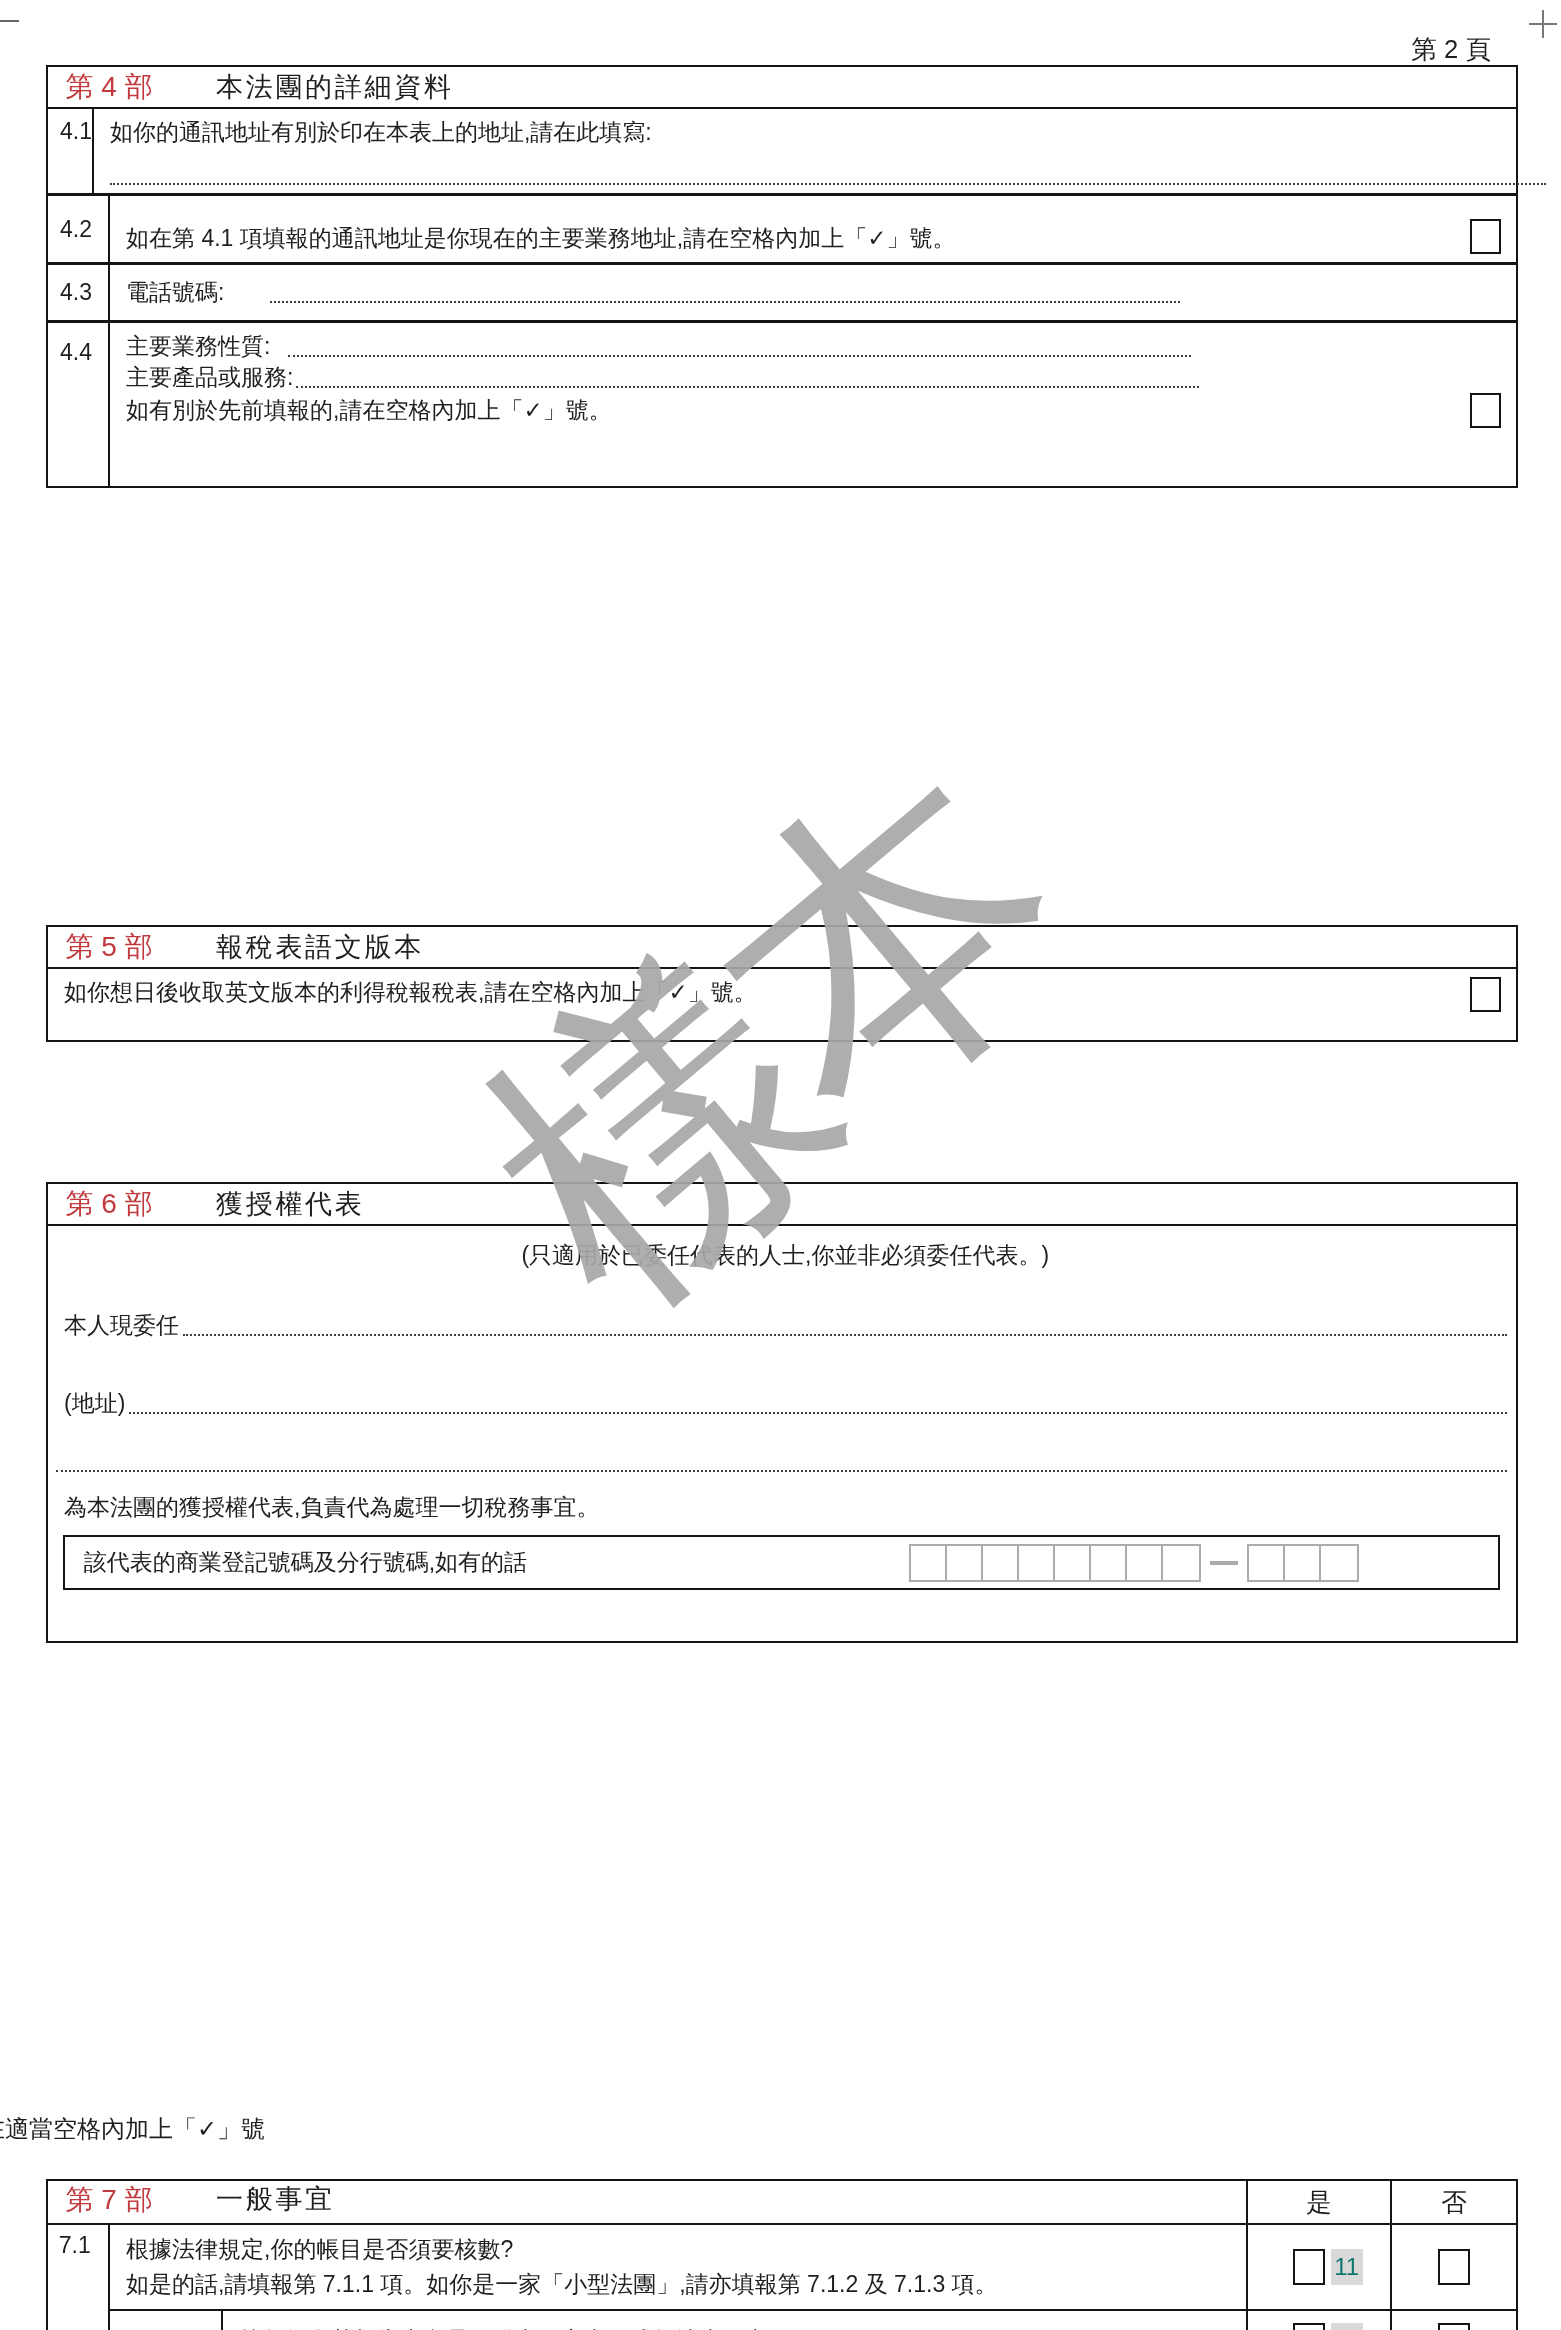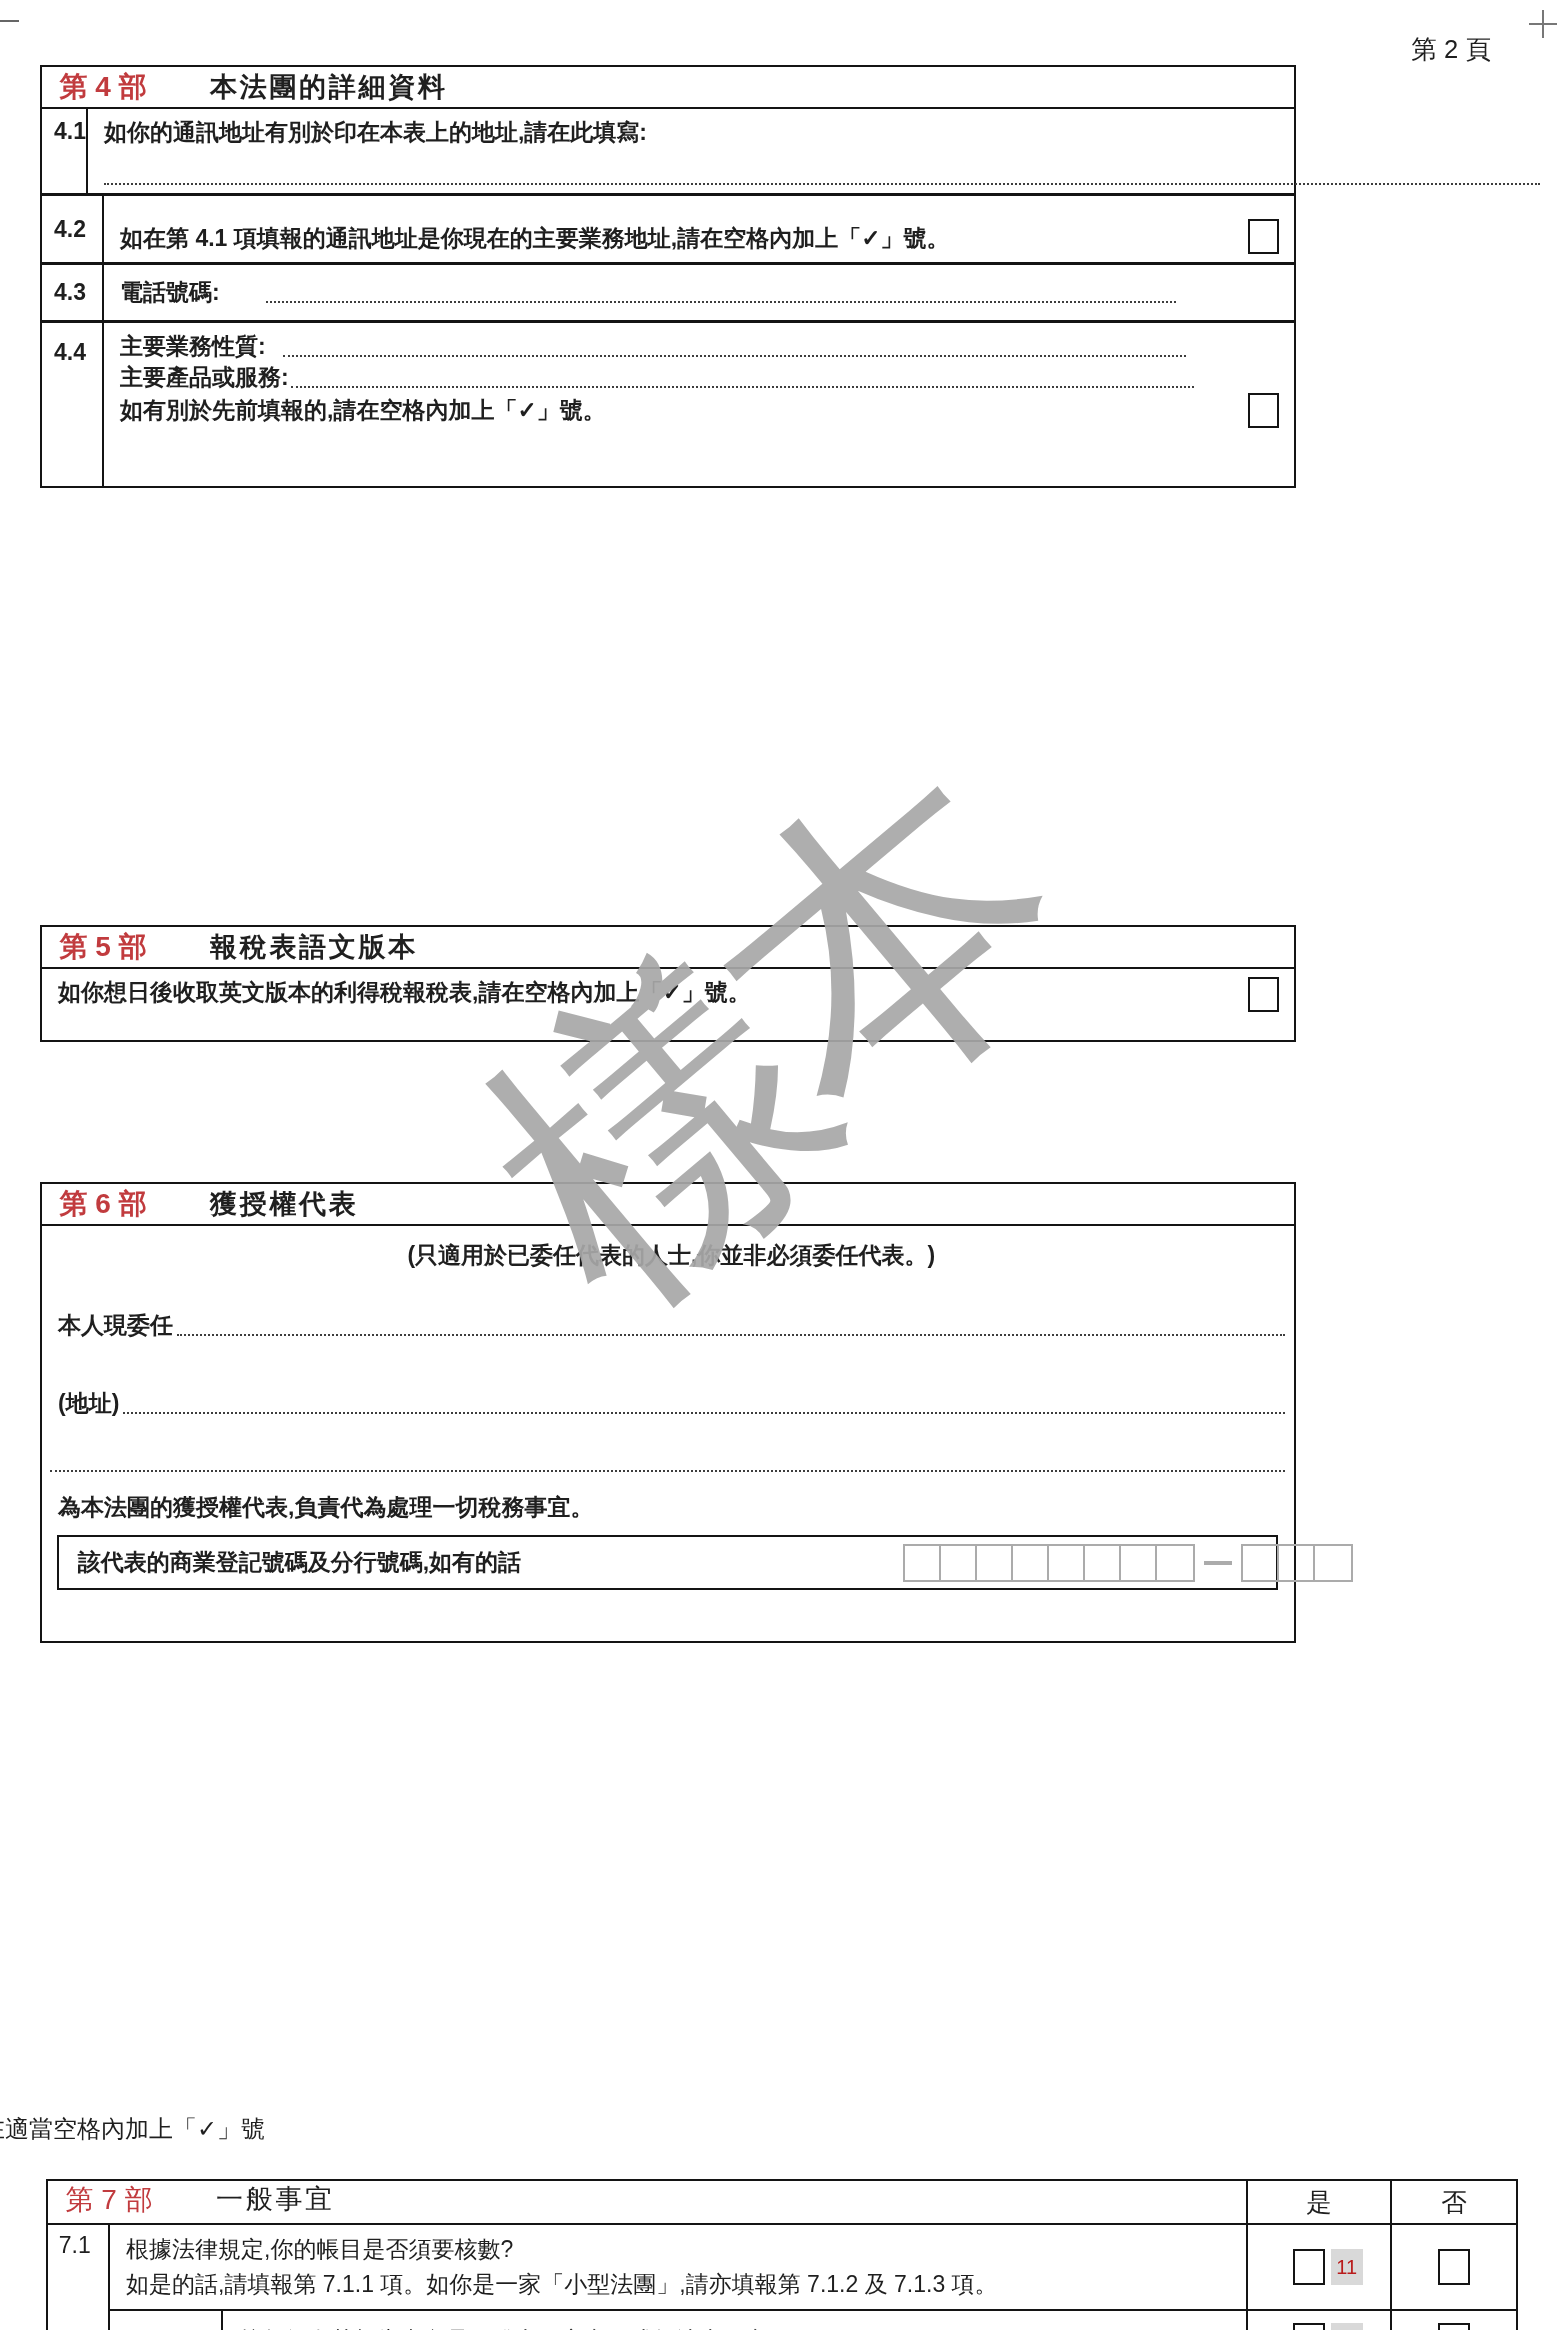--- a/index.html
+++ b/index.html
@@ -8,38 +8,38 @@
           font-size:23px; overflow:hidden; }
 
   
   .crop-tl { position:absolute; left:0; top:20px; width:19px; height:2px; background:#666; }
   .crop-tr-h { position:absolute; right:4px; top:23px; width:28px; height:2px; background:#777; }
   .crop-tr-v { position:absolute; right:17px; top:10px; width:2px; height:28px; background:#777; }
 
   .pageno { position:absolute; top:32px; right:70px; font-size:25.6px; }
 
   
-  .panel { position:absolute; left:40px; width:1256px; border:2.7px solid #141414; background:transparent;font-weight:bold; }
+  .panel { position:absolute; left:46px; width:1472px; border:2.7px solid #141414; background:transparent; }
   .sechead { height:42px; border-bottom:2.7px solid #141414; display:flex; align-items:center; }
   .secnum { color:#c13b3e; font-size:28px; padding-left:17.5px; min-width:128px; }
   .sectitle { font-size:27px; margin-left:40px; letter-spacing:2.7px; }
 
   .row { display:flex; }
   .row + .row { border-top:3.4px solid #141414; }
   .numcell { width:62px; border-right:2px solid #141414; padding:9.4px 0 0 12px; font-size:23px; }
   .content { flex:1; display:flex; flex-direction:column; padding:8px 9.4px 8px 16px; }
 
   .line { display:flex; align-items:flex-end; }
   .dots { height:4px; border-bottom:2.7px dotted #3d3d3d; margin-bottom:4.7px; }
   .dots.block { margin:0; }
 
   .cb2 { width:31px; height:35px; border:2px solid #141414; background:#fff; flex:none; }
   .cb  { width:32px; height:36px; border:2px solid #141414; background:#fff; flex:none; }
   .tag { width:32px; height:36px; background:#d9d9d9; display:flex; align-items:center;
-         justify-content:center; font-size:20px; color:#b91c1c; margin-left:6px; flex:none; }
+         justify-content:center; font-size:24px; color:#0f766e; margin-left:6px; flex:none; }
 
   
   .p6body { padding:0 9.4px 0 16px; }
   .p6center { text-align:center; margin-top:13.5px; }
   .p6line { display:flex; align-items:flex-end; }
   .innerbox { position:relative; border:2px solid #141414; height:55px; margin:0 6.7px 0 -1.3px; display:flex; align-items:center; }
   .innerbox .lbl { padding-left:19px; }
   .cellwrap { position:absolute; left:844px; top:50%; transform:translateY(-50%); display:flex; align-items:center; }
   .cellgrid { display:flex; border:2px solid #ababab; }
   .cell { width:36px; height:34px; border-right:2px solid #ababab; }

